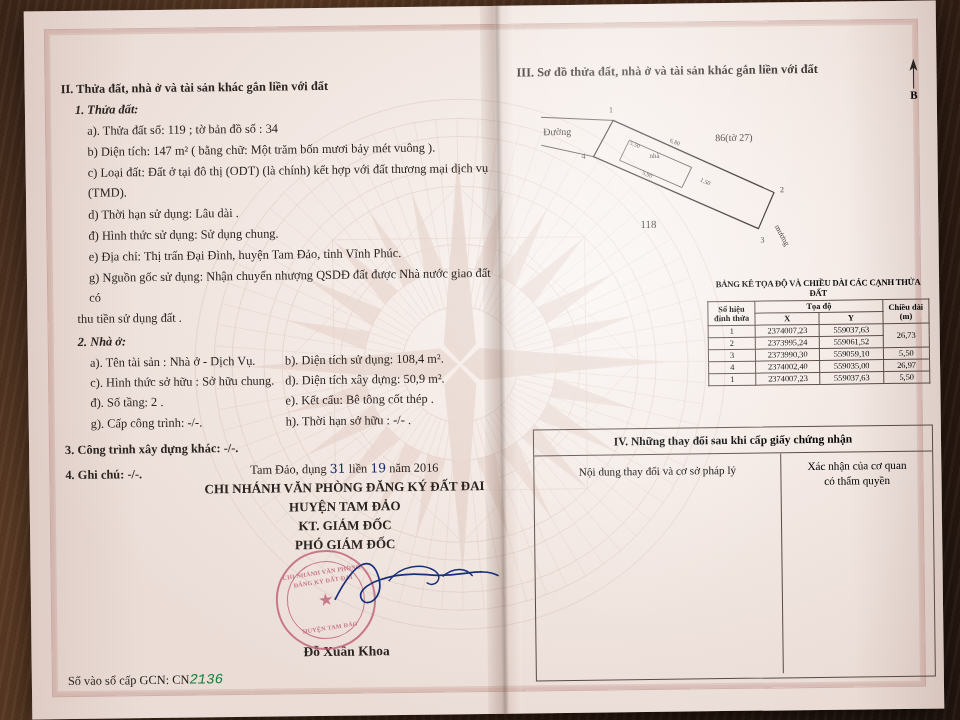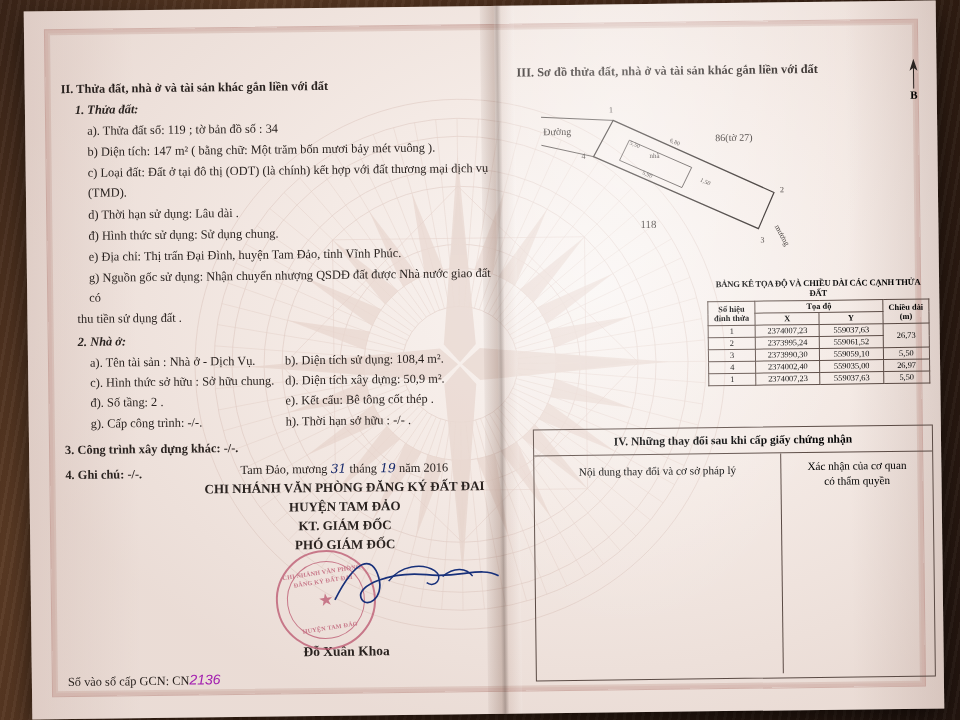--- a/index.html
+++ b/index.html
@@ -91,21 +91,21 @@
   .sec4 .c1{flex:1 1 62%;border-right:1px solid #5a4a44;text-align:center;font-size:11.2px;padding-top:10px;}
   .sec4 .c2{flex:1 1 38%;text-align:center;font-size:11.2px;padding-top:6px;line-height:1.35;}
   
   .sign{
     position:absolute;left:170px;top:452px;width:290px;text-align:center;
     font-size:12.6px;color:#2a2320;line-height:1.45;
   }
   .sign .date{font-size:12.4px;}
   .sign .org{font-weight:bold;font-size:13px;}
   .sign .name{font-weight:bold;font-size:13.5px;margin-top:88px;}
-  .hand{font-family:"DejaVu Serif", serif;color:#15286b;font-style:italic;}
+  .hand{font-family:"DejaVu Serif", serif;color:#15286b;}
   
   .stamp{
     position:absolute;left:245px;top:542px;width:96px;height:96px;
     border:2.5px solid #b9506a;border-radius:50%;
     opacity:.72;transform:rotate(-8deg);
   }
   .stamp:before{
     content:"";position:absolute;left:9px;top:9px;right:9px;bottom:9px;
     border:1px solid #b9506a;border-radius:50%;
   }
@@ -119,21 +119,21 @@
   }
   .stamp .s1{top:16px;}
   .stamp .s2{top:25px;}
   .stamp .s3{bottom:17px;}
   
   .scribble{position:absolute;left:300px;top:540px;width:190px;height:80px;}
   
   .gcn{
     position:absolute;left:36px;top:662px;font-size:12.4px;color:#2a2320;
   }
-  .gcn .num{font-family:Liberation Sans, sans-serif;color:#a21caf;font-style:italic;font-size:14px;}
+  .gcn .num{font-family:Liberation Mono, monospace;color:#15803d;font-style:italic;font-size:14px;}
   
   .northmark{position:absolute;left:876px;top:58px;width:26px;height:46px;text-align:center;}
   .northmark .lbl{font-size:11px;font-weight:bold;}
   .glare{
     position:absolute;left:470px;top:0;width:420px;height:720px;
     background:radial-gradient(ellipse at 30% 20%, rgba(255,255,255,0.40), rgba(255,255,255,0) 60%);
     pointer-events:none;
   }
 </style>
 </head>
@@ -299,23 +299,23 @@
       <div class="two-col ind2">
         <div>g). Cấp công trình:  -/-.</div>
         <div>h). Thời hạn sở hữu : -/- .</div>
       </div>
       <div class="row h" style="margin-top:6px">3. Công trình xây dựng khác: -/-.</div>
       <div class="row h" style="margin-top:5px">4. Ghi chú: -/-.</div>
     </div>
 
     <div class="sign">
       <div class="date">
-        <span>Tam Đảo, mương</span>
+        <span>Tam Đảo, dụng</span>
         <span class="hand">31</span>
-        <span>tháng</span>
+        <span>liền</span>
         <span class="hand">19</span>
         <span>năm 2016</span>
       </div>
       <div class="org">CHI NHÁNH VĂN PHÒNG ĐĂNG KÝ ĐẤT ĐAI</div>
       <div class="org">HUYỆN TAM ĐẢO</div>
       <div class="org">KT. GIÁM ĐỐC</div>
       <div class="org">PHÓ GIÁM ĐỐC</div>
       <div class="name">Đỗ Xuân Khoa</div>
     </div>
 

